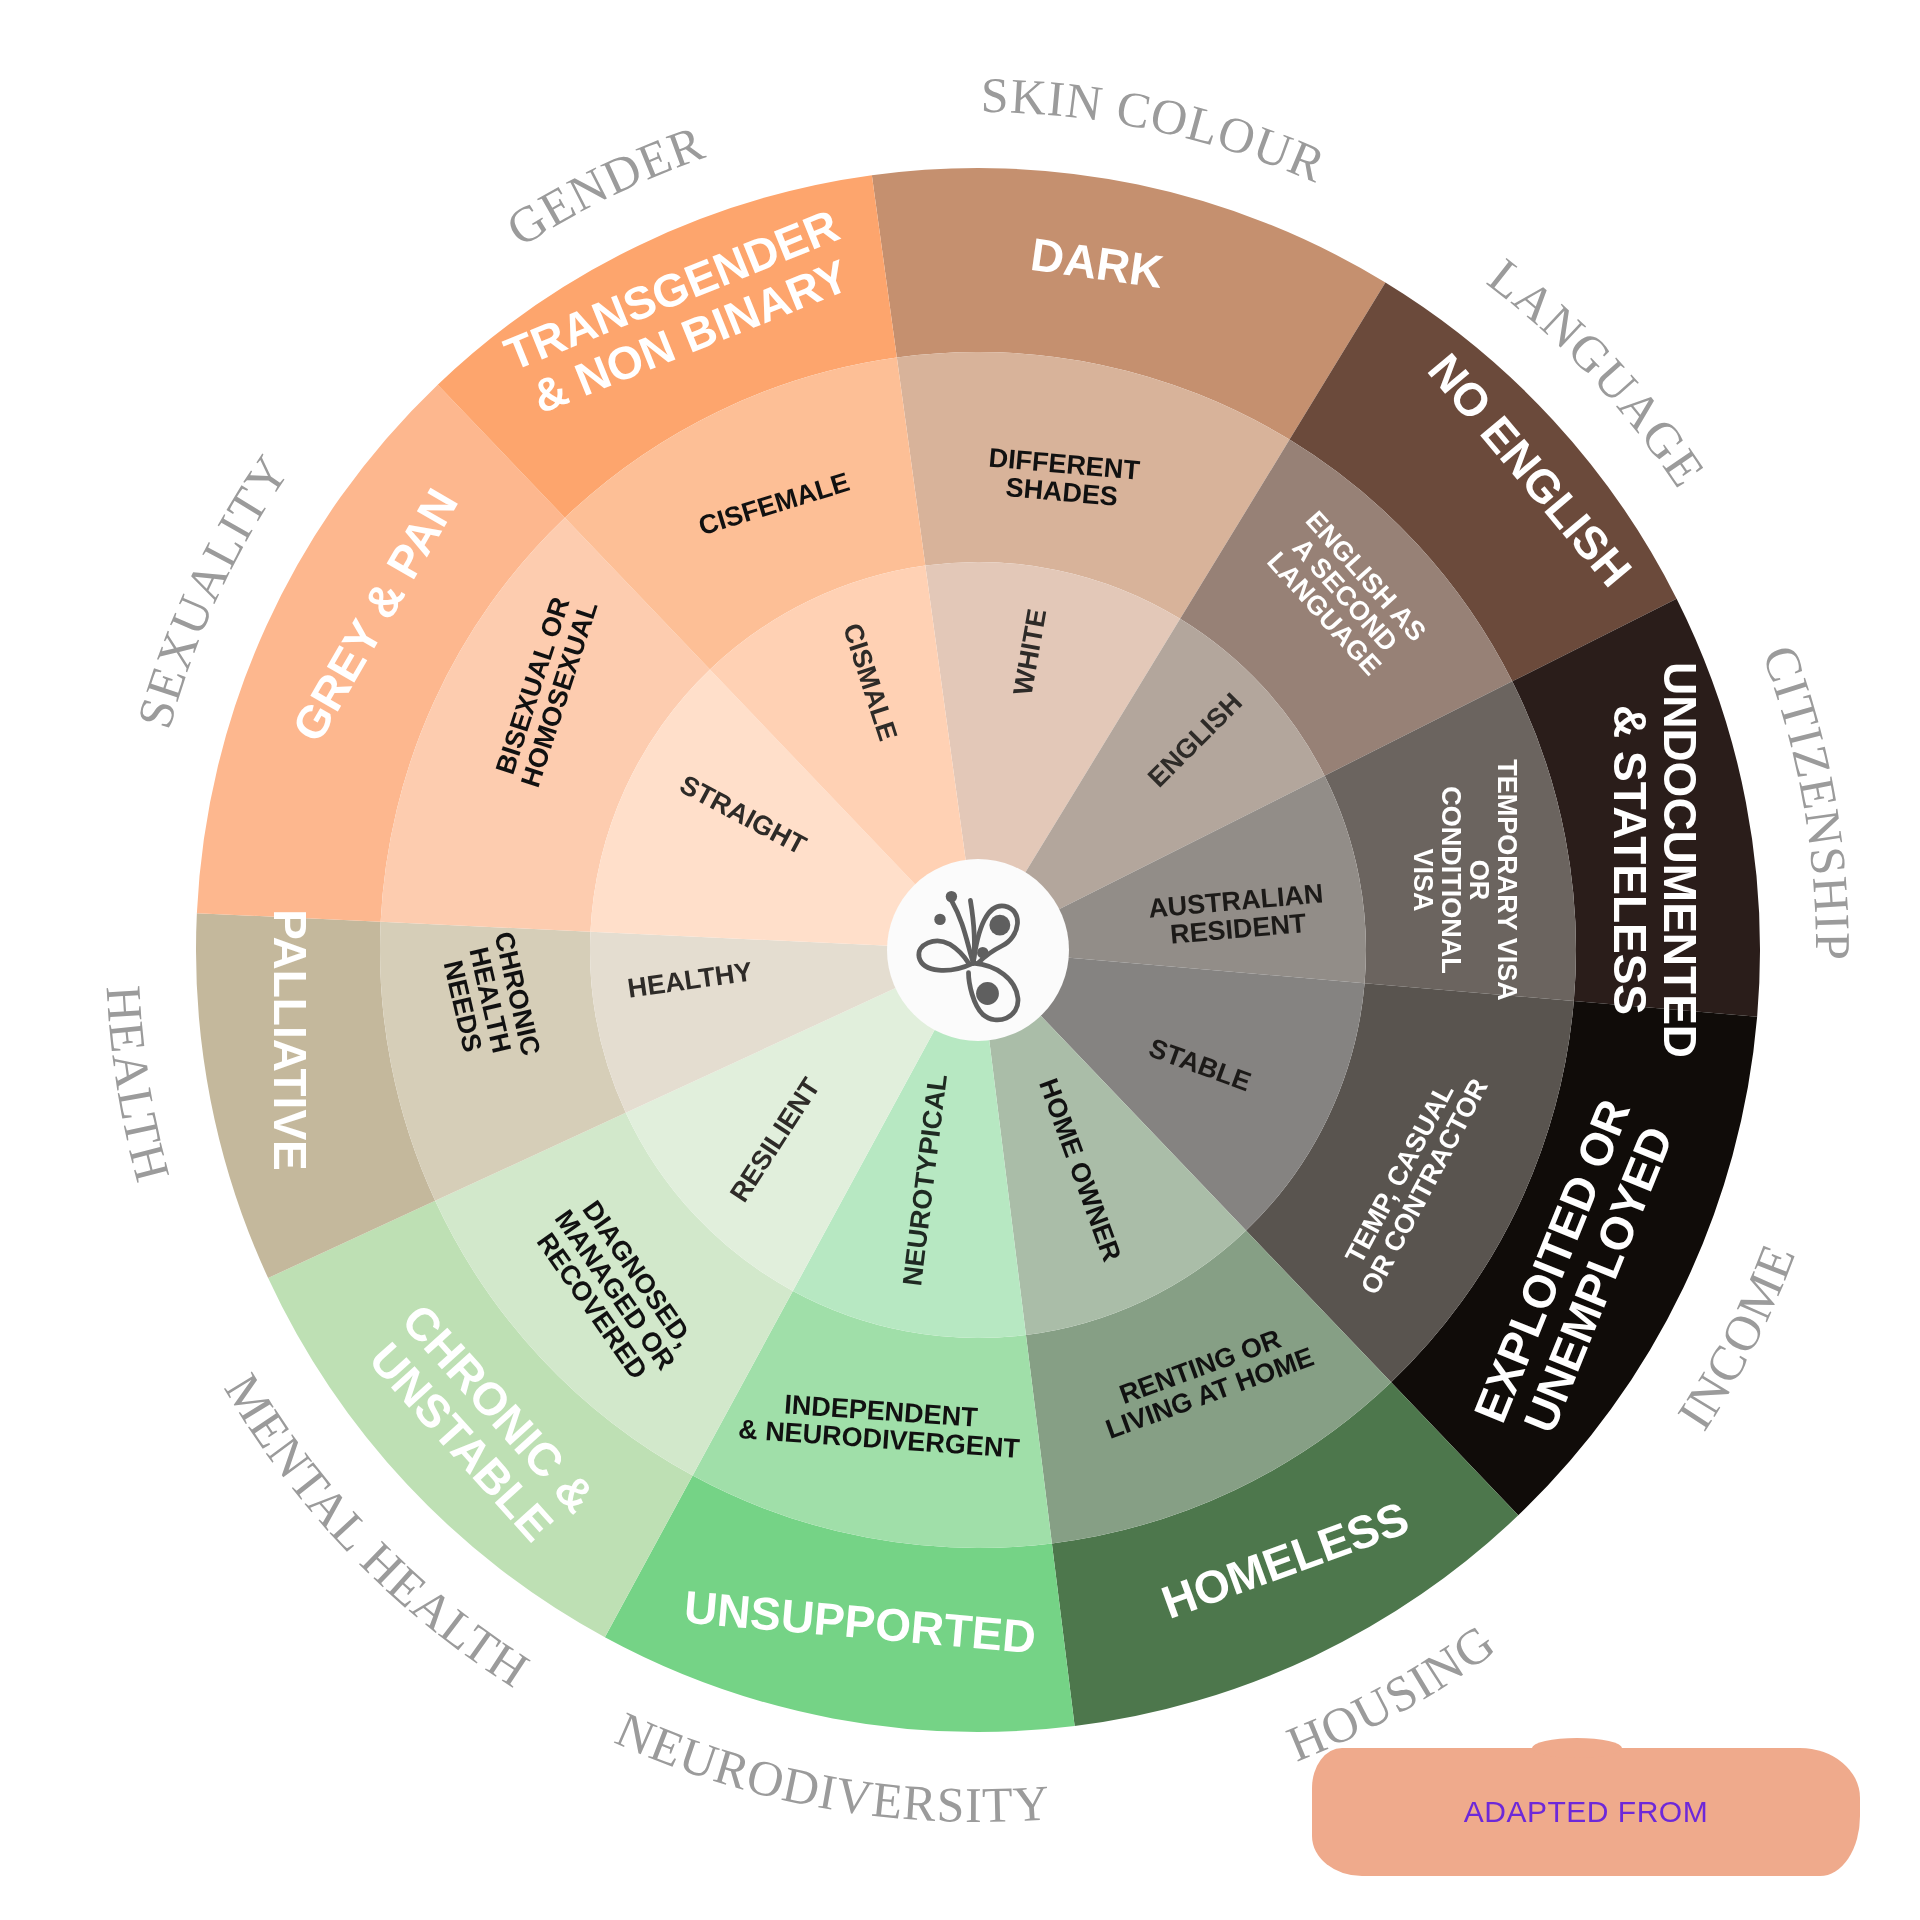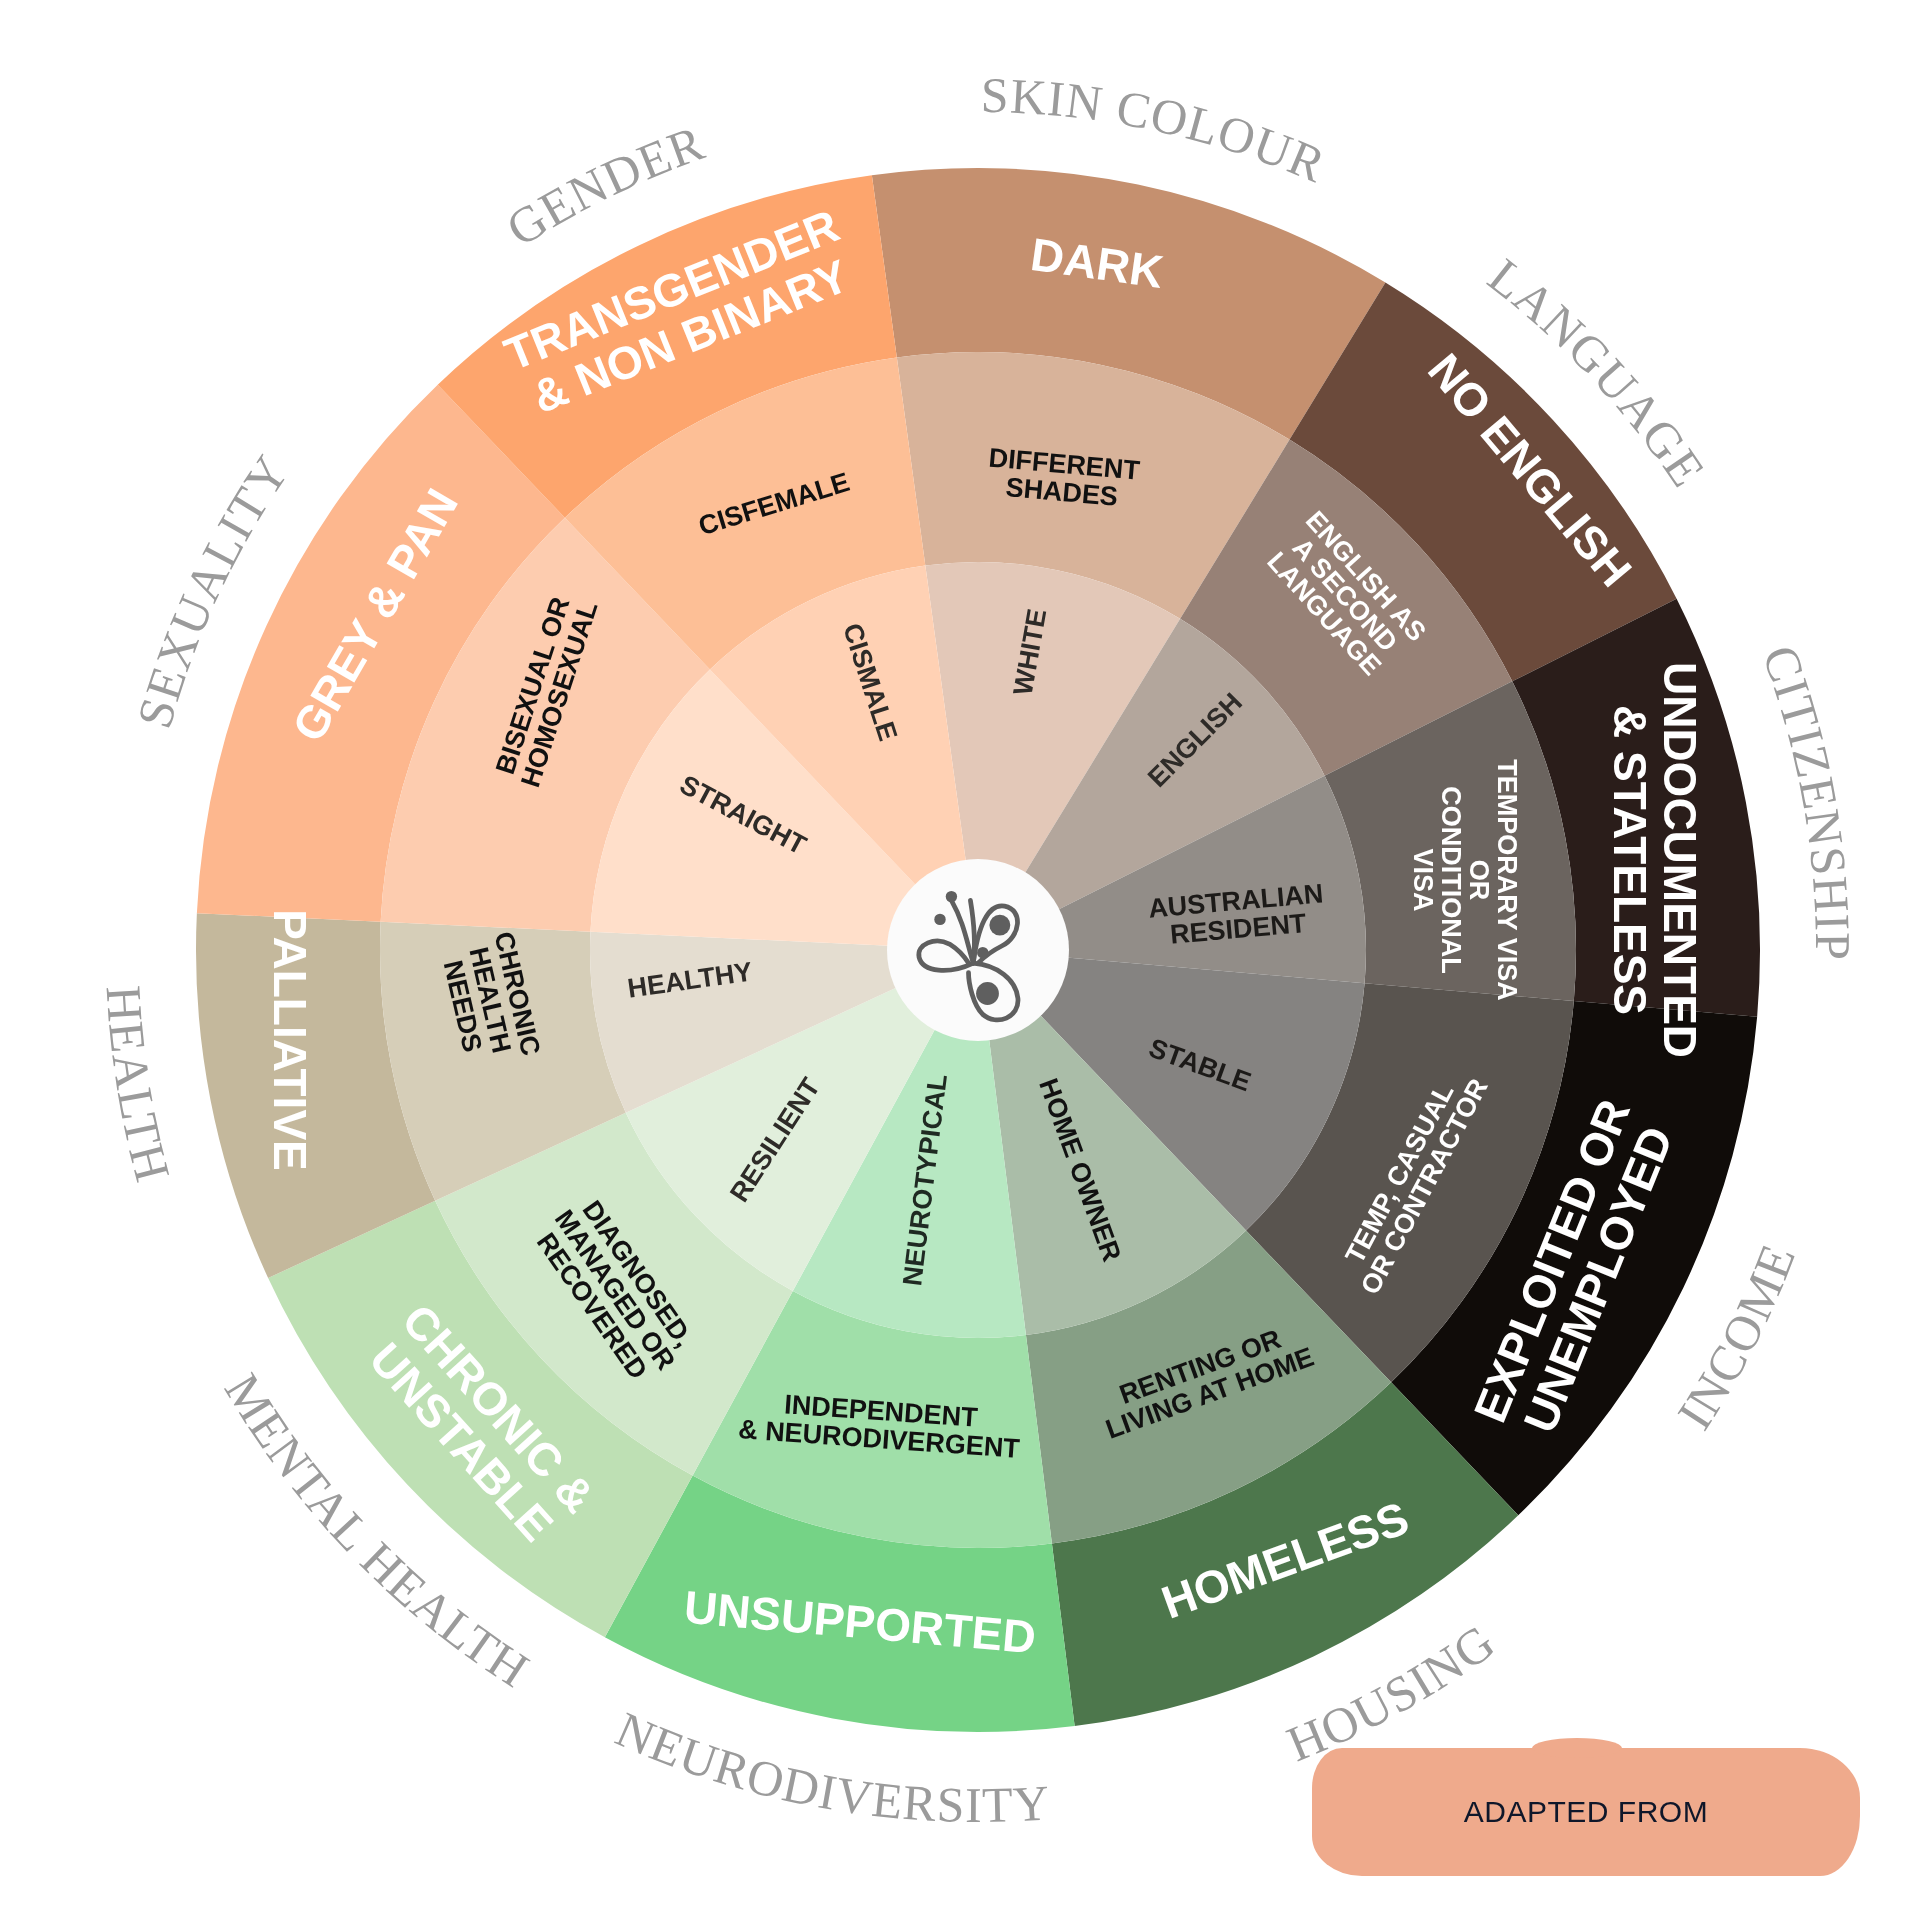--- a/index.html
+++ b/index.html
@@ -8,21 +8,21 @@
   .cat-label { font-family: "Liberation Serif", "DejaVu Serif", serif; font-size: 50px; fill: #9b9b9b; letter-spacing: 1px; }
   .seg-label { font-family: "Liberation Sans", "DejaVu Sans", sans-serif; font-weight: 700; text-anchor: middle; dominant-baseline: central; }
   .outer-label { font-size: 46px; }
   .middle-label { font-size: 27px; }
   .inner-label { font-size: 27px; }
   .badge {
     position: absolute; left: 1312px; top: 1748px; width: 548px; height: 128px;
     background: #efaa8c;
     border-radius: 30px 60px 40px 50px / 40px 50px 60px 40px;
     display: flex; flex-direction: column; align-items: center; justify-content: center;
-    font-family: "Liberation Sans", "DejaVu Sans", sans-serif; color: #0f172a; font-size: 30px; line-height: 36px; letter-spacing: 0.5px;
+    font-family: "Liberation Sans", "DejaVu Sans", sans-serif; color: #6d28d9; font-size: 30px; line-height: 36px; letter-spacing: 0.5px;
   }
   .badge::before {
     content: ""; position: absolute; left: 220px; top: -10px; width: 90px; height: 20px;
     background: #efaa8c; border-radius: 50%;
   }
   .badge span { position: relative; }
 </style>
 </head>
 <body>
 

